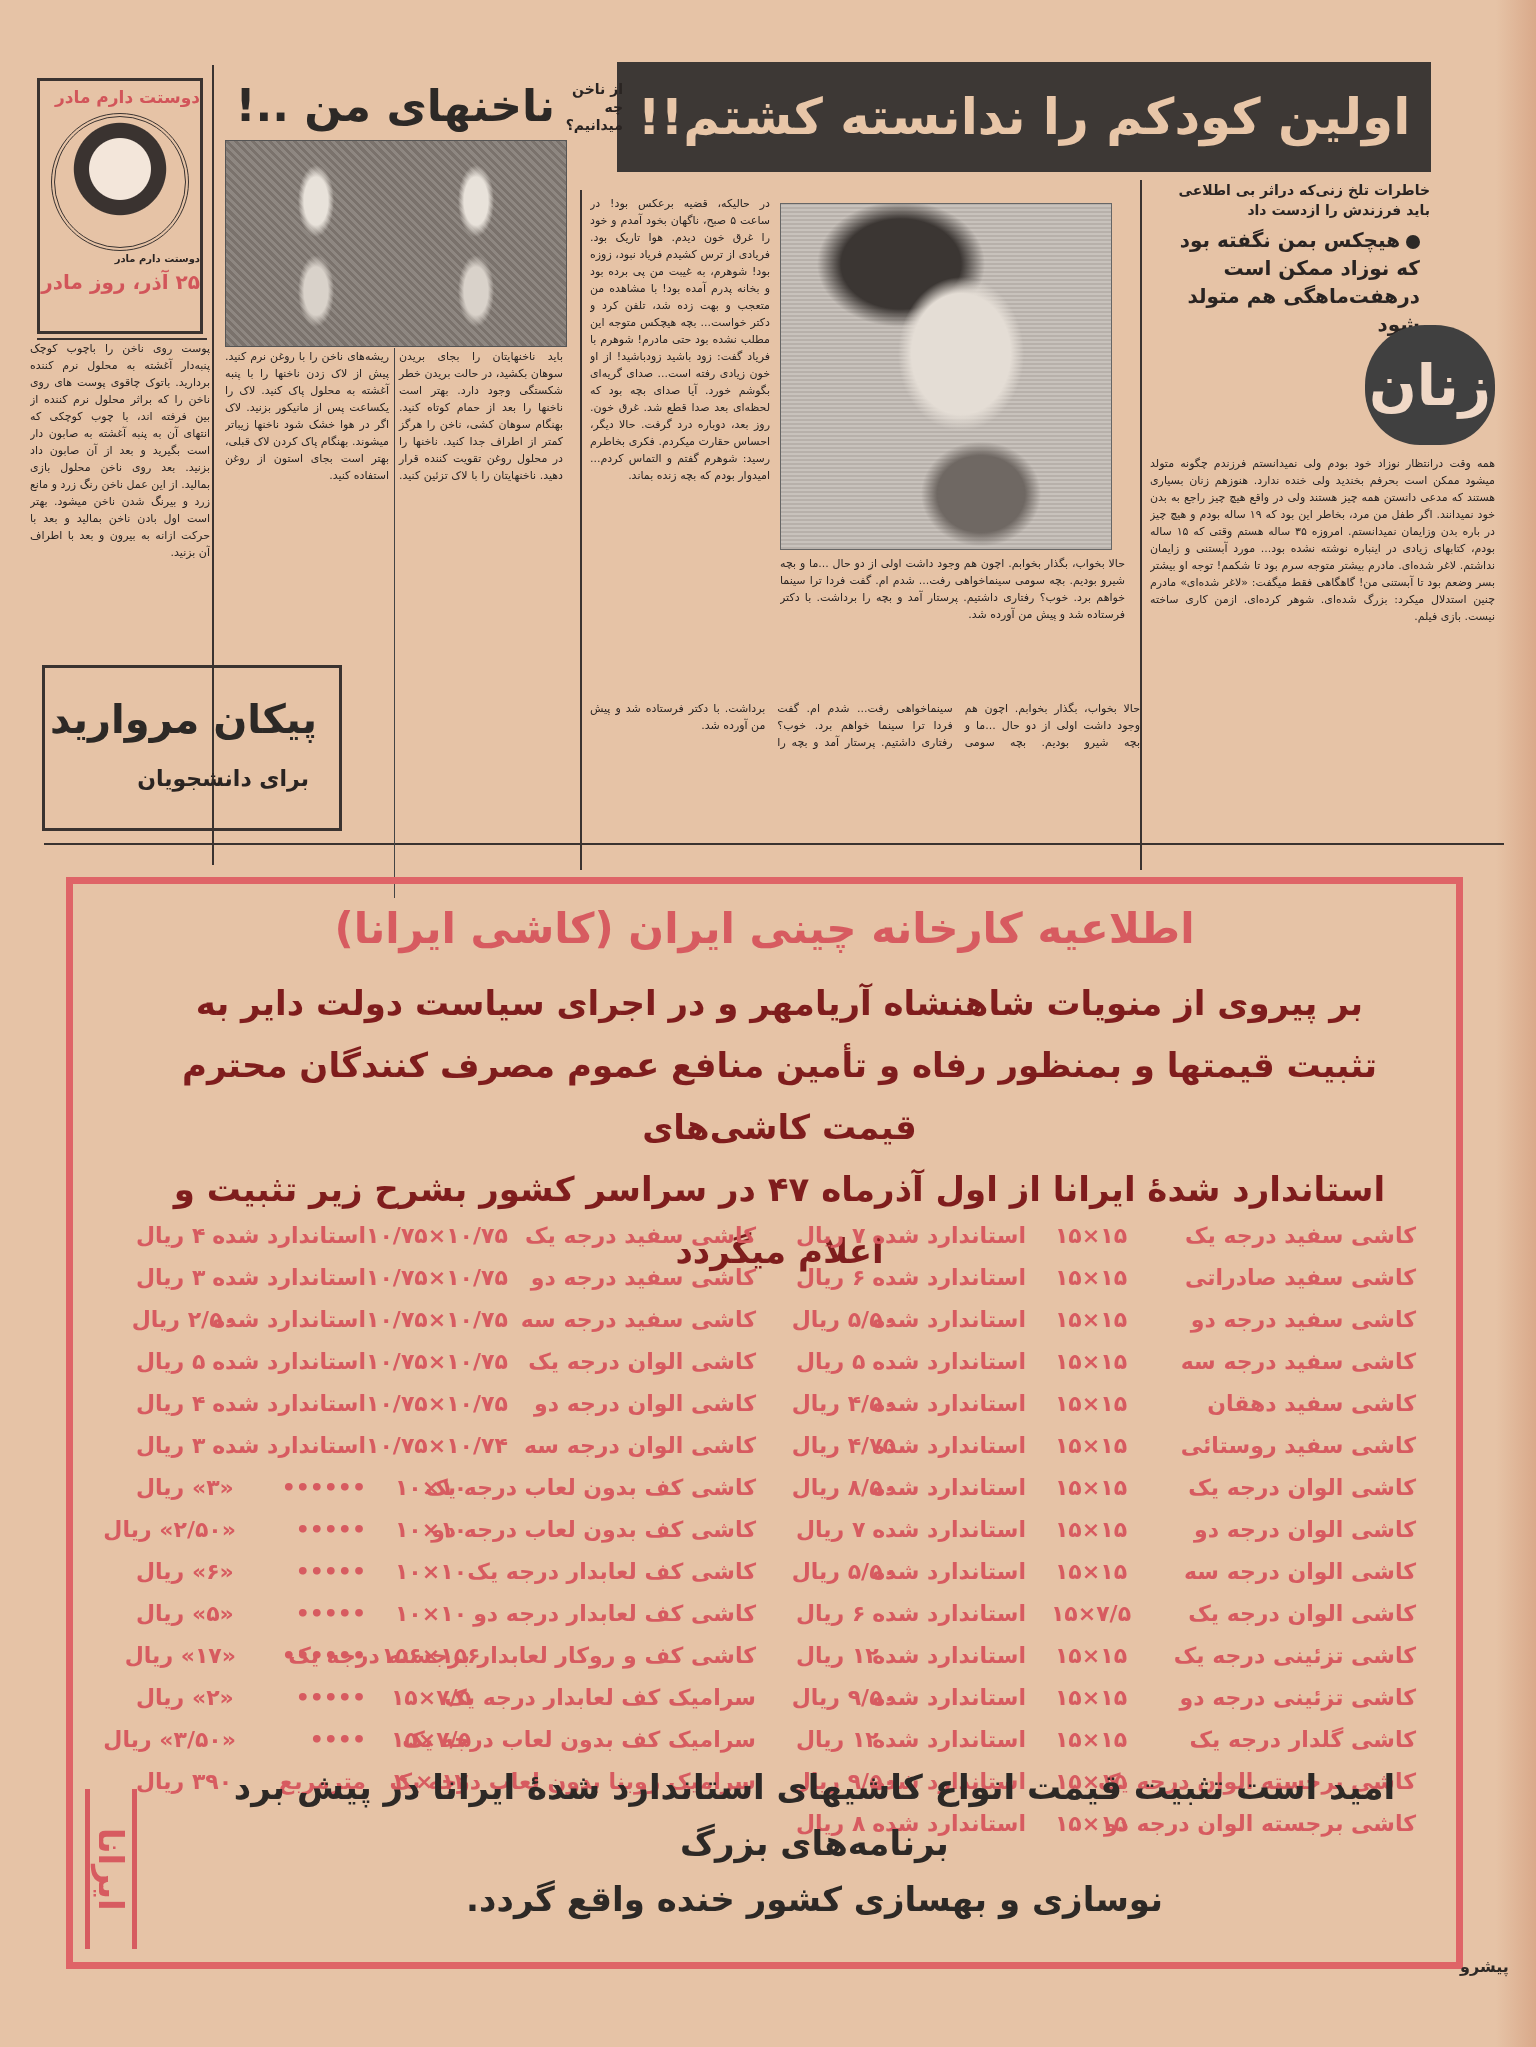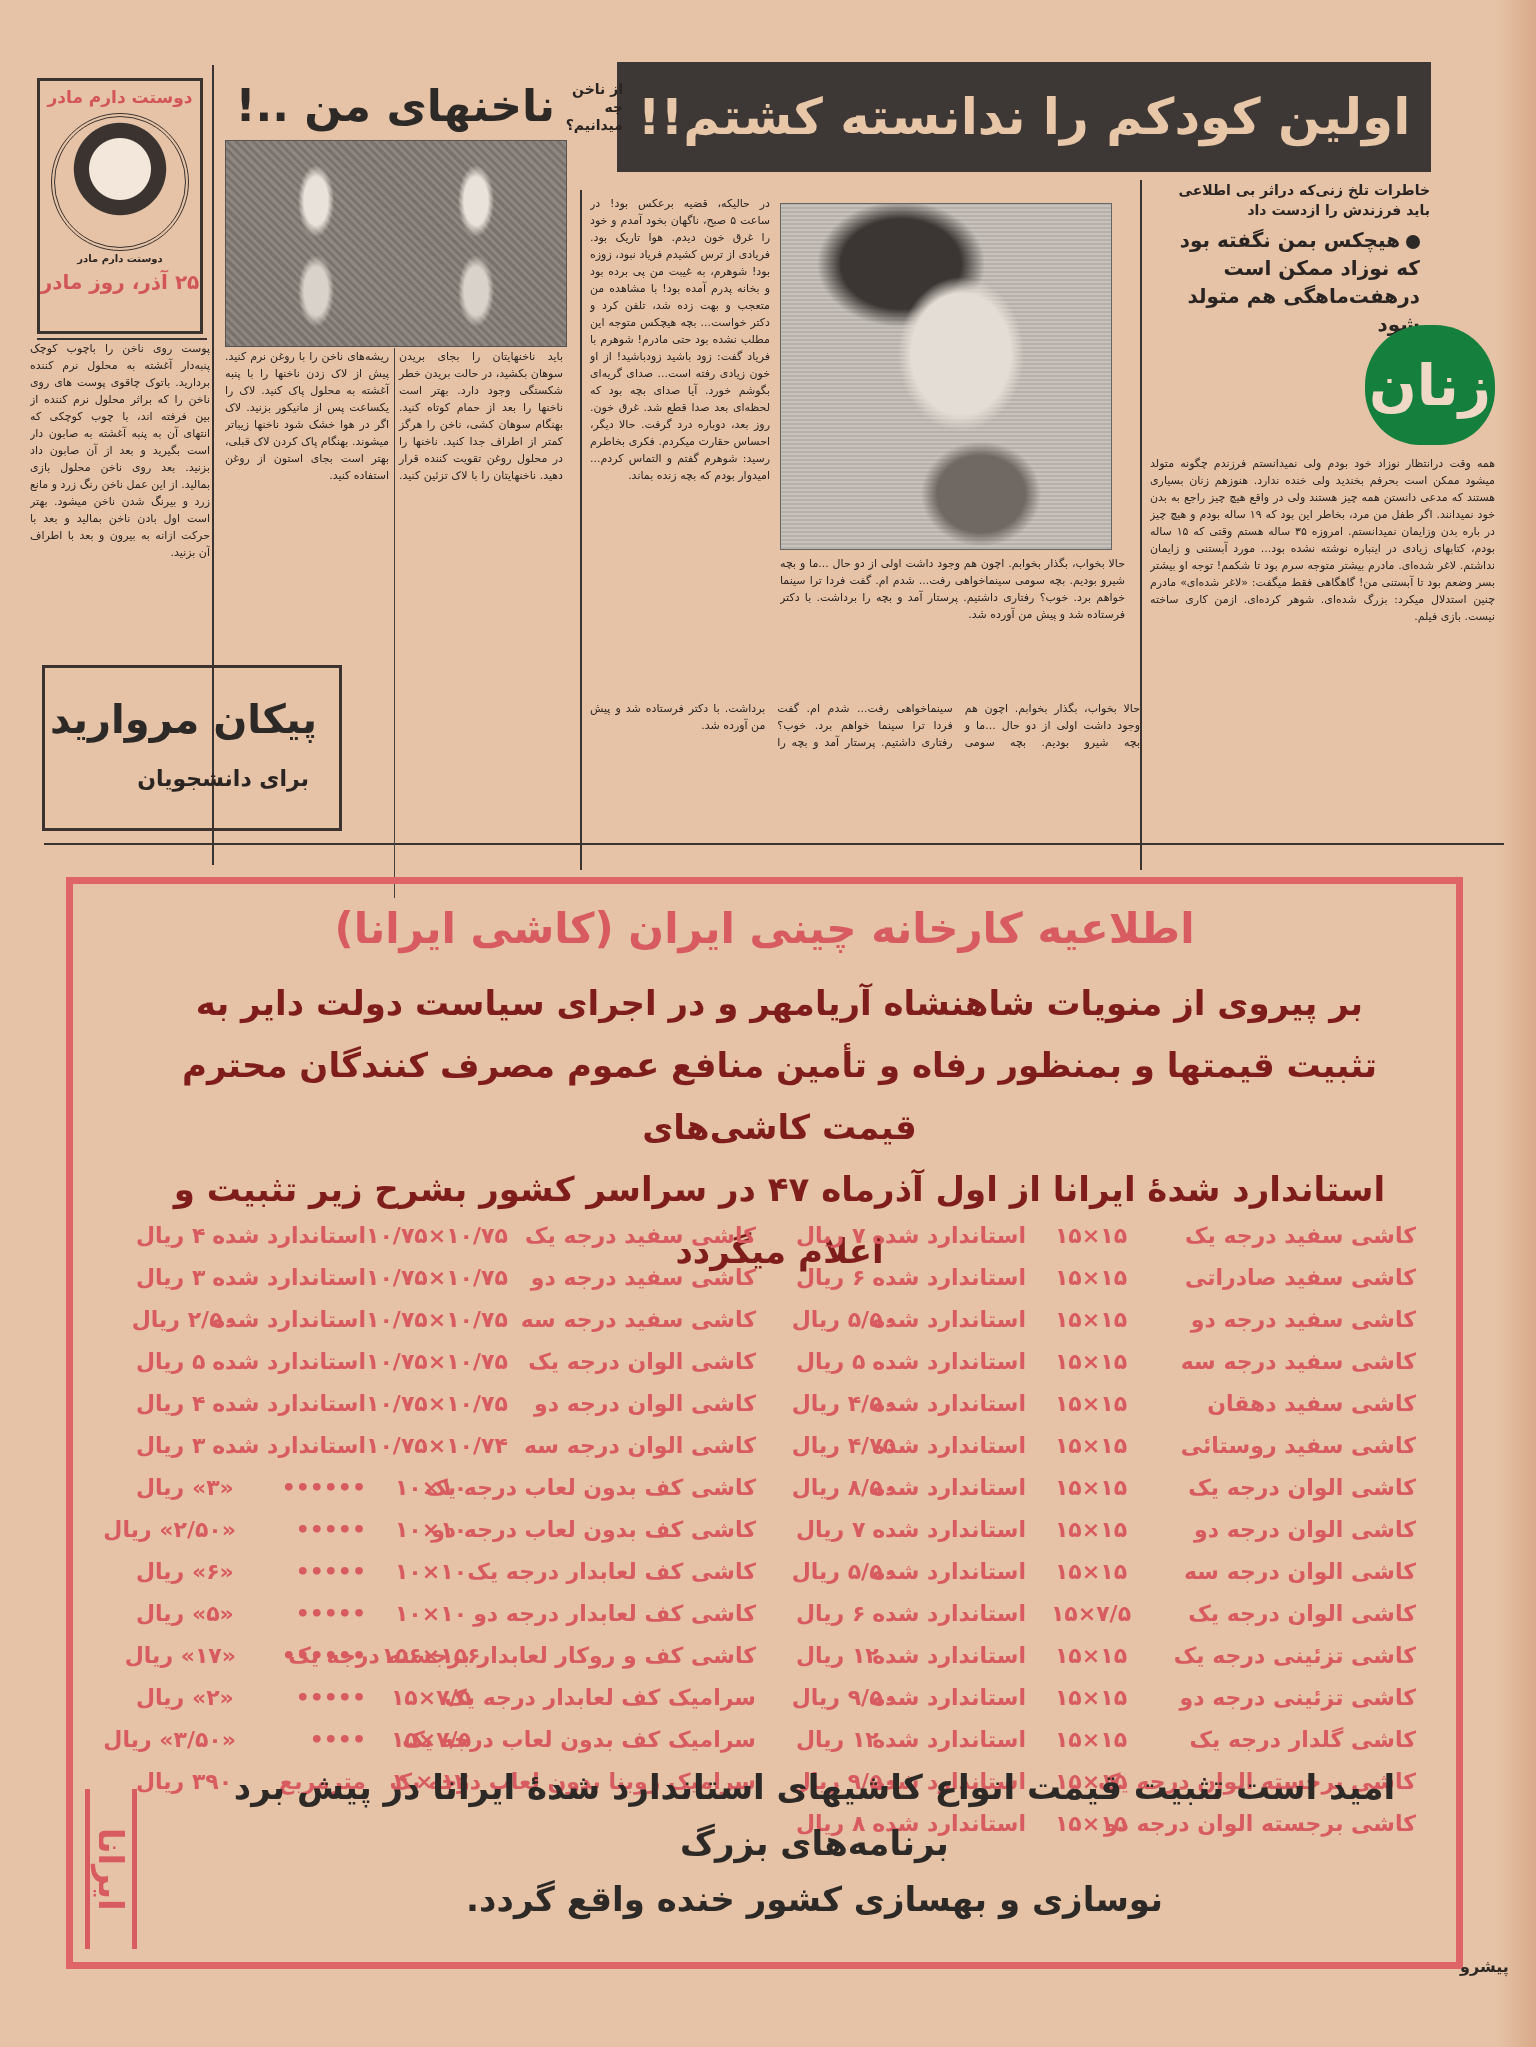--- a/index.html
+++ b/index.html
@@ -26,37 +26,37 @@
       radial-gradient(ellipse 30px 60px at 250px 60px, #e8e2da 40%, transparent 60%),
       radial-gradient(ellipse 30px 60px at 90px 150px, #d9d2ca 40%, transparent 60%),
       radial-gradient(ellipse 30px 60px at 250px 150px, #d9d2ca 40%, transparent 60%),
       repeating-linear-gradient(45deg, #7a726c 0 3px, #8e8781 3px 6px);
     border:1px solid #555; }
   .nails-text { position:absolute; left:225px; top:348px; width:338px; height:550px;
     font-size:11px; line-height:17px; text-align:justify; overflow:hidden; column-count:2; column-gap:10px; column-rule:1px solid #444; }
   .vrule { position:absolute; width:2px; background:#3a3330; }
   .hrule { position:absolute; height:2px; background:#3a3330; }
   
-  .mother-box { position:absolute; left:37px; top:78px; width:160px; height:250px; border:3px solid #3a3330; text-align:center; }
+  .mother-box { position:absolute; left:37px; top:78px; width:160px; height:250px; border:3px solid #3a3330; }
   .mother-title { color:#d2555a; font-weight:bold; font-size:17px; margin-top:6px; }
   .mother-emblem { width:130px; height:130px; margin:6px auto 0; border-radius:50%; border:4px double #3a3330;
     background:radial-gradient(circle at 50% 40%, #f3e6da 30%, #3a3330 31%, #3a3330 45%, #e6c3a6 46%); position:relative; }
   .mother-emblem-caption { font-size:10px; font-weight:bold; margin-top:2px; }
   .mother-date { color:#d2555a; font-weight:bold; font-size:20px; margin-top:6px; }
   .left-text { position:absolute; left:30px; top:340px; width:180px; height:290px;
     font-size:11px; line-height:17px; text-align:justify; overflow:hidden; }
   
   .peykan-ad { position:absolute; left:42px; top:665px; width:294px; height:160px; border:3px solid #3a3330; }
   .peykan-title { position:absolute; right:22px; top:28px; font-size:40px; font-weight:bold; color:#2d2926; }
   .peykan-sub { position:absolute; right:30px; top:98px; font-size:22px; font-weight:bold; }
   
   .story-intro { position:absolute; left:1150px; top:180px; width:280px; font-size:14px; font-weight:bold; line-height:20px; text-align:right; }
   .story-deck { position:absolute; left:1150px; top:226px; width:270px; font-size:20px; font-weight:bold; line-height:28px; text-align:right; }
   .bullet-dot { display:inline-block; width:14px; height:14px; border-radius:50%; background:#2d2926; margin-left:6px; vertical-align:middle; }
-  .zanan-logo { position:absolute; left:1365px; top:325px; width:130px; height:120px; background:#15803d; border-radius:60px 60px 55px 55px;
+  .zanan-logo { position:absolute; left:1365px; top:325px; width:130px; height:120px; background:#404040; border-radius:60px 60px 55px 55px;
     color:#f0d8c6; font-size:56px; font-weight:bold; display:flex; align-items:center; justify-content:center; }
   .story-photo { position:absolute; left:780px; top:203px; width:330px; height:345px;
     background:
       radial-gradient(ellipse 90px 110px at 180px 150px, #e4ddd5 55%, transparent 70%),
       radial-gradient(ellipse 120px 90px at 120px 60px, #3b3633 50%, transparent 70%),
       radial-gradient(ellipse 80px 70px at 200px 290px, #6f6863 55%, transparent 75%),
       repeating-linear-gradient(0deg, #b7b0aa 0 2px, #c8c2bc 2px 4px);
     border:1px solid #666; }
   .story-col-text { position:absolute; font-size:11px; line-height:17px; text-align:justify; overflow:hidden; }
   

